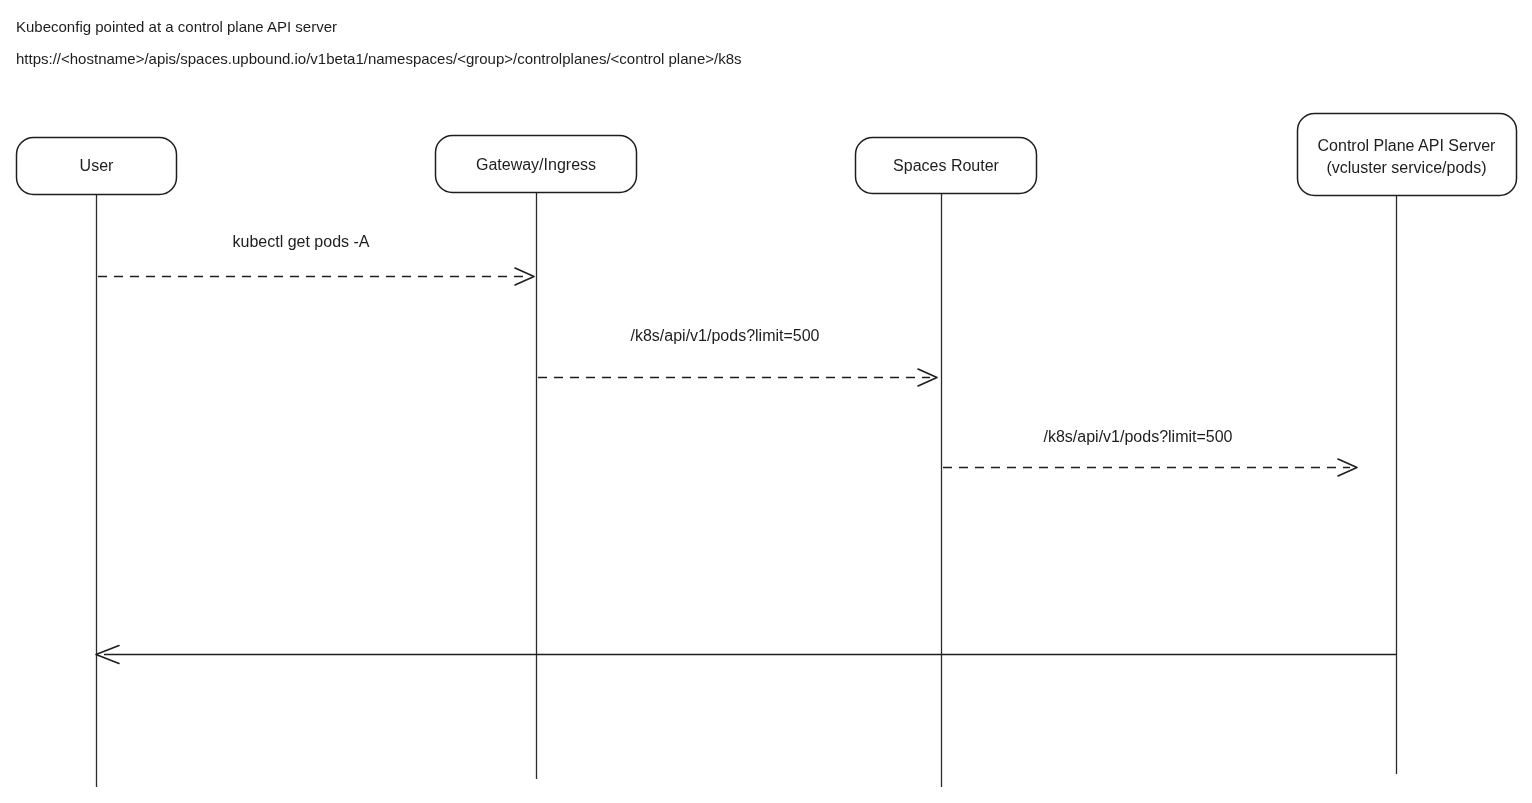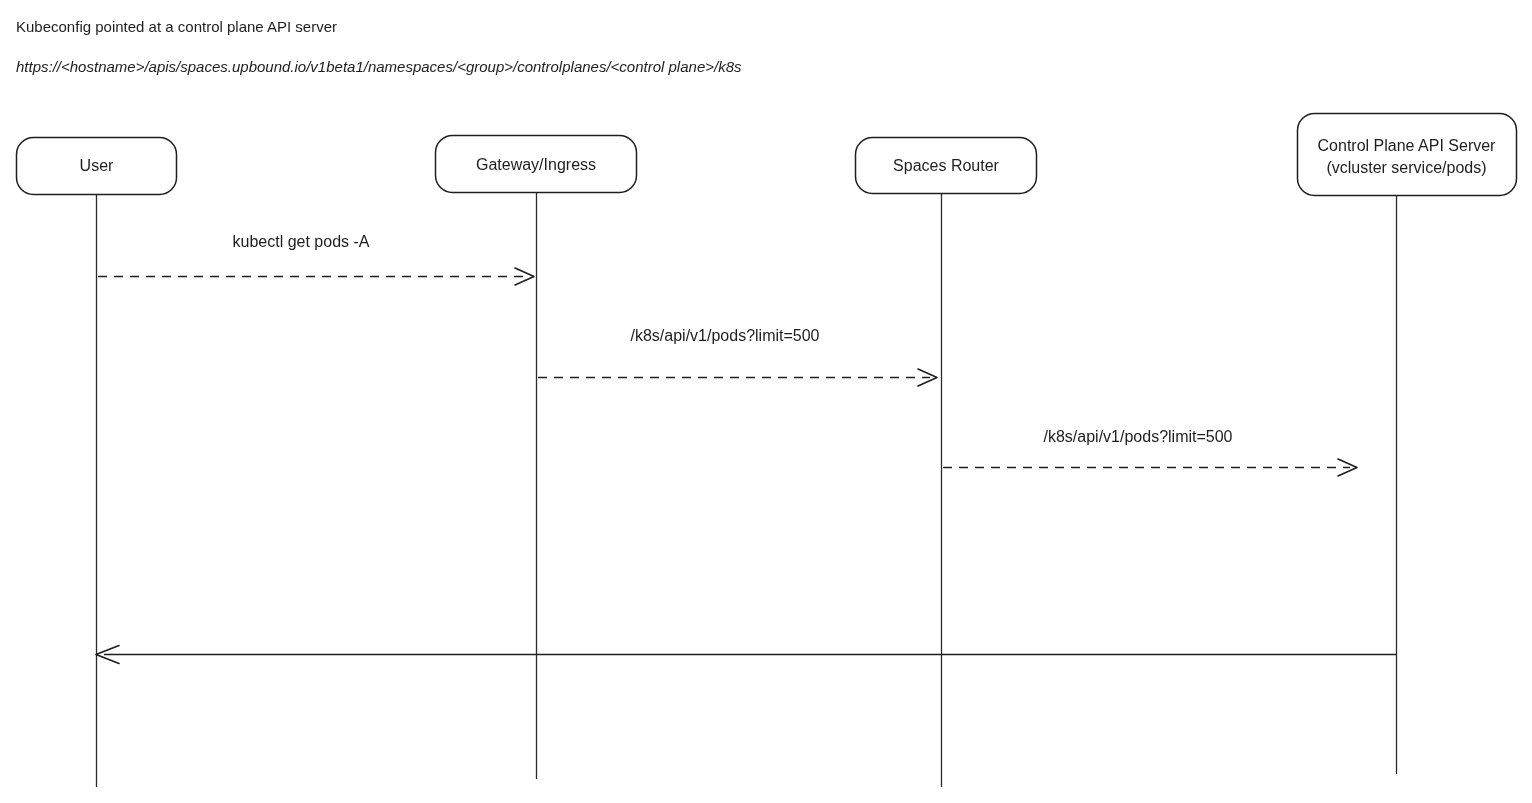--- a/index.html
+++ b/index.html
@@ -18,21 +18,21 @@
   }
   .hdr {
     position: absolute;
     left: 16px;
     font-size: 15px;
     line-height: 1.2;
     color: #1e1e1e;
     white-space: pre;
   }
   .hdr.line1 { top: 18px; }
-  .hdr.line2 { top: 58px; font-style: italic; }
+  .hdr.line2 { top: 50px; }
   svg.diagram {
     position: absolute;
     top: 0;
     left: 0;
   }
   svg.diagram text {
     font-family: "Liberation Sans", sans-serif;
     fill: #1e1e1e;
   }
   text.actor-label { font-size: 16px; }

